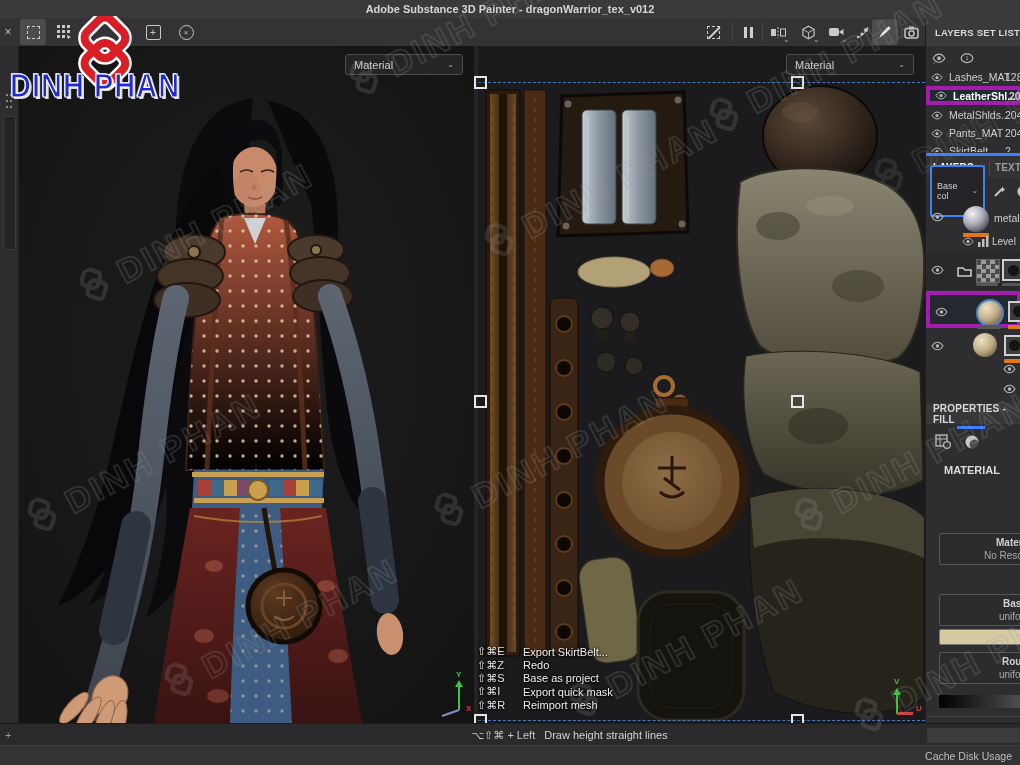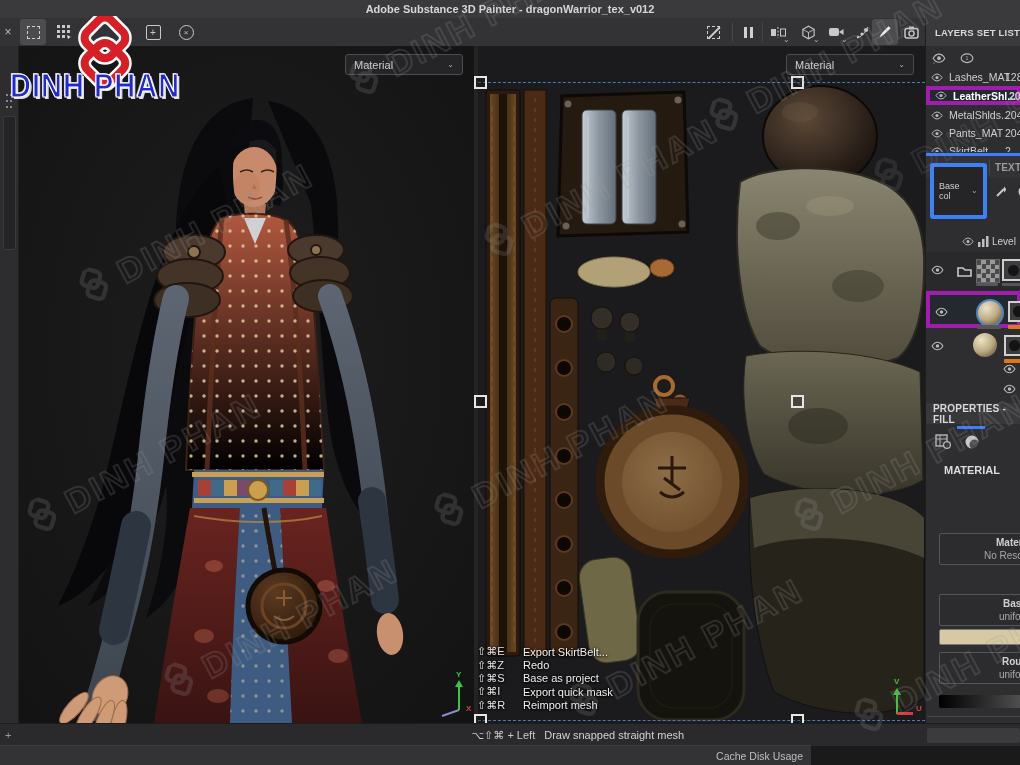--- a/index.html
+++ b/index.html
@@ -11,21 +11,21 @@
             display:flex;align-items:center;justify-content:center;font-size:11px;font-weight:bold;color:#d6d6d6;z-index:30;}
   #toolbar{left:0;top:18px;width:1020px;height:28px;background:#333336;z-index:30;}
   .tb-btn{position:absolute;display:flex;align-items:center;justify-content:center;border-radius:3px;}
   .tb-active{background:#4c4c4f;}
   .tb-sep{position:absolute;top:4px;width:1px;height:20px;background:#454548;}
   .chev{font-size:8px;color:#aaa;line-height:6px;}
   .dash-sq{width:13px;height:13px;border:1px dashed #cfcfcf;box-sizing:border-box;position:relative;}
   .dash-sq .slash{position:absolute;left:-2px;top:5px;width:16px;height:1.5px;background:#cfcfcf;transform:rotate(-45deg);}
   #status{left:0;top:723px;width:1020px;height:22px;background:#2a2a2c;border-top:1px solid #1c1c1c;z-index:30;
           display:flex;align-items:center;font-size:11px;color:#c8c8c8;}
-  #bottombar{left:0;top:745px;width:811px;height:20px;background:#333336;border-top:1px solid #3f3f42;z-index:30;
+  #bottombar{left:0;top:745px;width:1020px;height:20px;background:#333336;border-top:1px solid #3f3f42;z-index:30;
              display:flex;align-items:center;justify-content:flex-end;font-size:10.5px;color:#bfbfbf;padding-right:8px;box-sizing:border-box;}
   
   #leftstrip{left:0;top:46px;width:18px;height:677px;background:#2d2d2f;border-right:1px solid #202020;z-index:20;}
   .grip{position:absolute;left:5px;top:46px;width:8px;height:20px;
         background-image:radial-gradient(circle,#8a8a8a 1px,transparent 1.4px);background-size:4px 6px;}
   .lscroll{position:absolute;left:3px;top:70px;width:11px;height:132px;background:#242426;border:1px solid #3a3a3c;border-radius:2px;}
   
   #vp3d{left:18px;top:46px;width:456px;height:677px;background:#161616;z-index:1;}
   #vpdiv{left:474px;top:46px;width:4px;height:677px;background:#242426;z-index:2;}
   #vp2d{left:478px;top:46px;width:447px;height:677px;background:#1b1b1d;z-index:1;}
@@ -519,34 +519,43 @@
     <div style="position:absolute;top:107px;left:0;width:95px;height:3px;background:#3d7eff;"></div>
 
     <div class="prow hdr" style="top:110px;height:22px;background:#333336;">
       <span style="padding-left:7px;color:#fff;">LAYERS</span>
       <span style="margin-left:6px;color:#9a9a9a;font-weight:normal;">×</span>
       <span style="position:absolute;left:63px;top:3px;width:1px;height:16px;background:#48484b;"></span>
       <span style="padding-left:9px;color:#9a9a9a;">TEXTU</span>
     </div>
 
     <div class="prow" style="top:134px;height:22px;padding-left:4px;gap:8px;">
-      <span style="display:flex;align-items:center;gap:4px;background:#252527;border:4px solid #3b82f6;border-radius:3px;height:16px;padding:16px 5px;font-size:9px;">
+      <span style="display:flex;align-items:center;gap:4px;background:#252527;border:2px solid #3b82f6;border-radius:3px;height:16px;padding:16px 5px;font-size:9px;">
         <span>Base col</span>
         <span class="chev">⌄</span>
       </span>
       <svg width="13" height="13">
         <path d="M2 11L8 5" stroke="#c8c8c8" stroke-width="2"></path>
           <path d="M9.5 1.5l1 2 2 1-2 1-1 2-1-2-2-1 2-1z" fill="#c8c8c8"></path>
       </svg>
       <svg width="13" height="13">
         <circle cx="10" cy="6.5" r="5.5" fill="#c8c8c8"></circle>
           <circle cx="13" cy="6.5" r="5" fill="#2e2e30"></circle>
       </svg>
     </div>
 
+    <div class="prow" style="top:156px;height:34px;">
+      <span class="eye-ic" style="position:absolute;left:5px;top:10px;"><svg width="13" height="10" viewBox="0 0 24 18">
+            <path d="M12 2C6 2 2 9 2 9s4 7 10 7 10-7 10-7-4-7-10-7z" fill="none" stroke="#b8b8b8" stroke-width="2"></path>
+            <circle cx="12" cy="9" r="3.2" fill="#b8b8b8"></circle>
+          </svg></span>
+      <span class="thumb sph-metal" style="left:37px;top:4px;width:26px;height:26px;"></span>
+      <span style="position:absolute;left:68px;top:10px;font-size:10.5px;">metal</span>
+      <span class="bar bar-orange" style="left:37px;top:31px;width:26px;"></span>
+    </div>
 
     <div class="prow" style="top:188px;height:16px;">
       <span class="eye-ic" style="position:absolute;left:36px;top:3px;"><svg width="12" height="9" viewBox="0 0 24 18">
             <path d="M12 2C6 2 2 9 2 9s4 7 10 7 10-7 10-7-4-7-10-7z" fill="none" stroke="#b8b8b8" stroke-width="2"></path>
             <circle cx="12" cy="9" r="3.2" fill="#b8b8b8"></circle>
           </svg></span>
       <svg width="11" height="11" style="position:absolute;left:52px;top:2px;">
         <rect x="0" y="6" width="2.5" height="5" fill="#c0c0c0"></rect>
           <rect x="4" y="3" width="2.5" height="8" fill="#c0c0c0"></rect>
           <rect x="8" y="0" width="2.5" height="11" fill="#c0c0c0"></rect>
@@ -648,21 +657,21 @@
   <div class="pbox" style="top:652px;">
     <span style="left:62px;top:3px;font-weight:bold;">Roughness</span>
     <span style="left:59px;top:16px;color:#a8a8a8;">uniform</span>
   </div>
   <div class="abs" style="left:939px;top:695px;width:160px;height:13px;border-radius:2px;background:linear-gradient(90deg,#000,#9a9a9a);z-index:21;"></div>
   <div class="abs" style="left:927px;top:716px;width:93px;height:1px;background:#48484b;z-index:21;"></div>
 
   <div id="status" class="abs">
     <span style="margin-left:5px;color:#9a9a9a;">+</span>
     <span style="margin-left:460px;color:#c8c8c8;">⌥⇧⌘ + Left</span>
-    <span style="margin-left:9px;color:#d2d2d2;">Draw snapped straight mesh</span>
+    <span style="margin-left:9px;color:#d2d2d2;">Draw height straight lines</span>
     <span style="position:absolute;left:927px;top:4px;width:93px;height:15px;background:#3b3b3e;border-radius:2px;"></span>
   </div>
   <div id="bottombar" class="abs">
     <span>Cache Disk Usage</span>
   </div>
 
   <div id="brandlogo" class="abs">
     <svg width="80" height="82" viewBox="0 0 80 82">
       <g transform="rotate(45 40 41)">
         <rect x="13" y="7" width="34" height="34" rx="9" fill="none" stroke="#ffffff" stroke-width="13"></rect>

